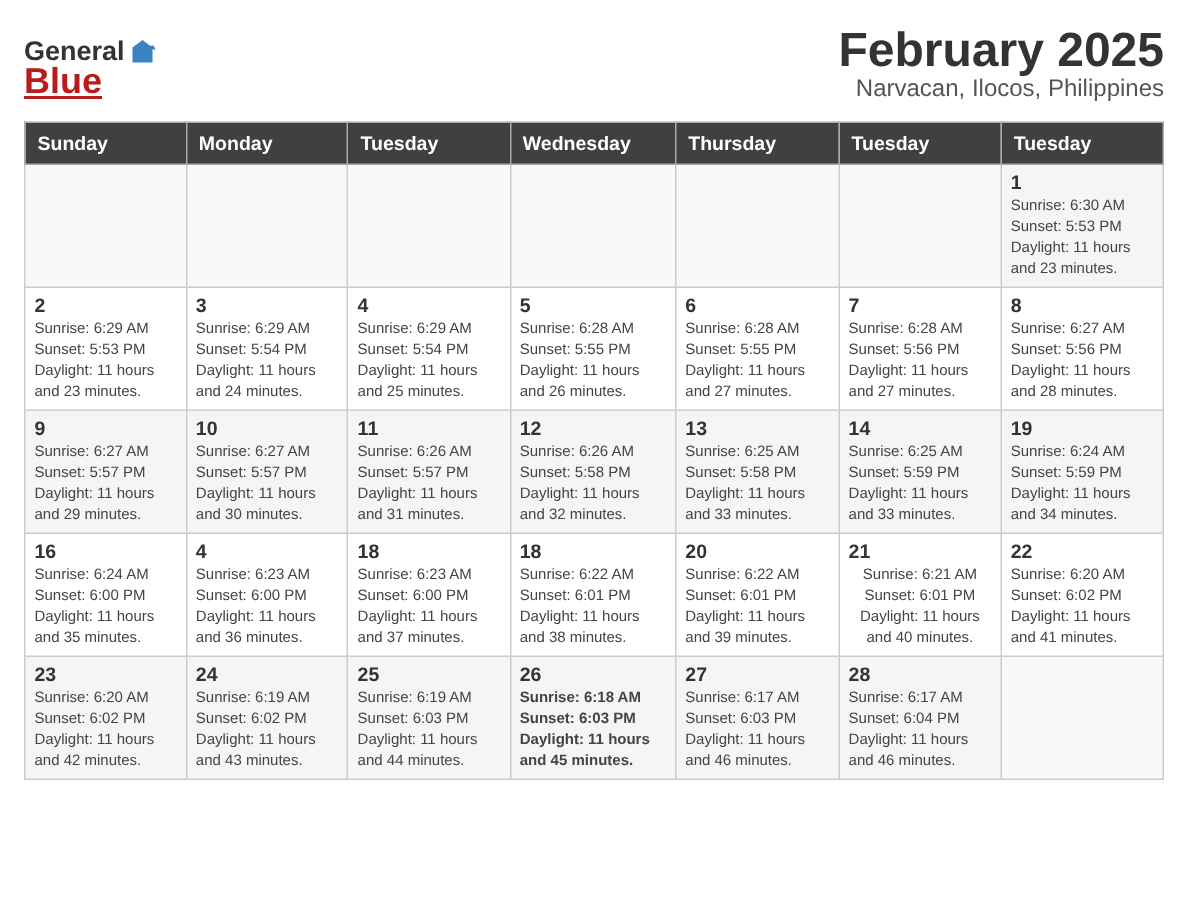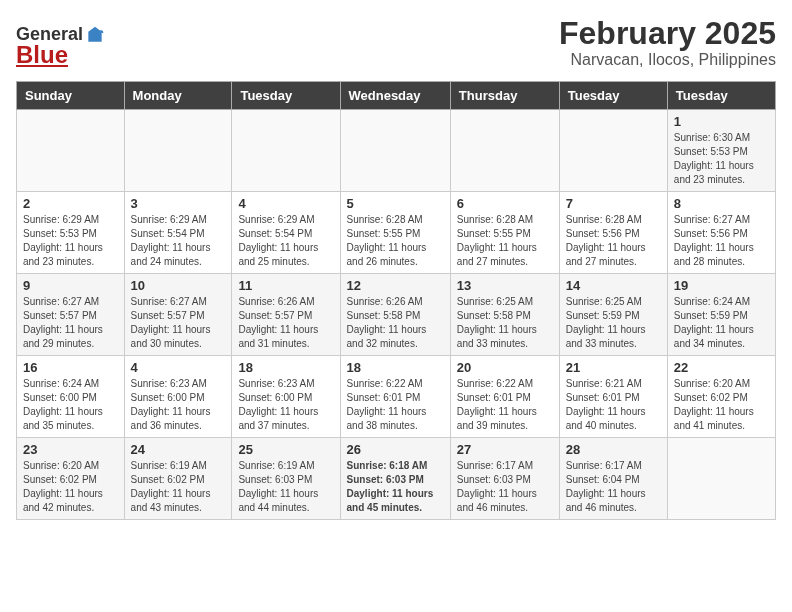--- a/index.html
+++ b/index.html
@@ -257,21 +257,21 @@
 Daylight: 11 hours and 38 minutes.</div>
         </td>
         <td>
           <span class="day-number">20</span>
           <div class="day-info" style="white-space: pre-line;">Sunrise: 6:22 AM
 Sunset: 6:01 PM
 Daylight: 11 hours and 39 minutes.</div>
         </td>
         <td>
           <span class="day-number">21</span>
-          <div class="day-info" style="white-space: pre-line;">Sunrise: 6:21 AM
+          <div class="day-info" style="white-space: pre-line; text-align: center;">Sunrise: 6:21 AM
 Sunset: 6:01 PM
 Daylight: 11 hours and 40 minutes.</div>
         </td>
         <td>
           <span class="day-number">22</span>
           <div class="day-info" style="white-space: pre-line;">Sunrise: 6:20 AM
 Sunset: 6:02 PM
 Daylight: 11 hours and 41 minutes.</div>
         </td>
       </tr>

